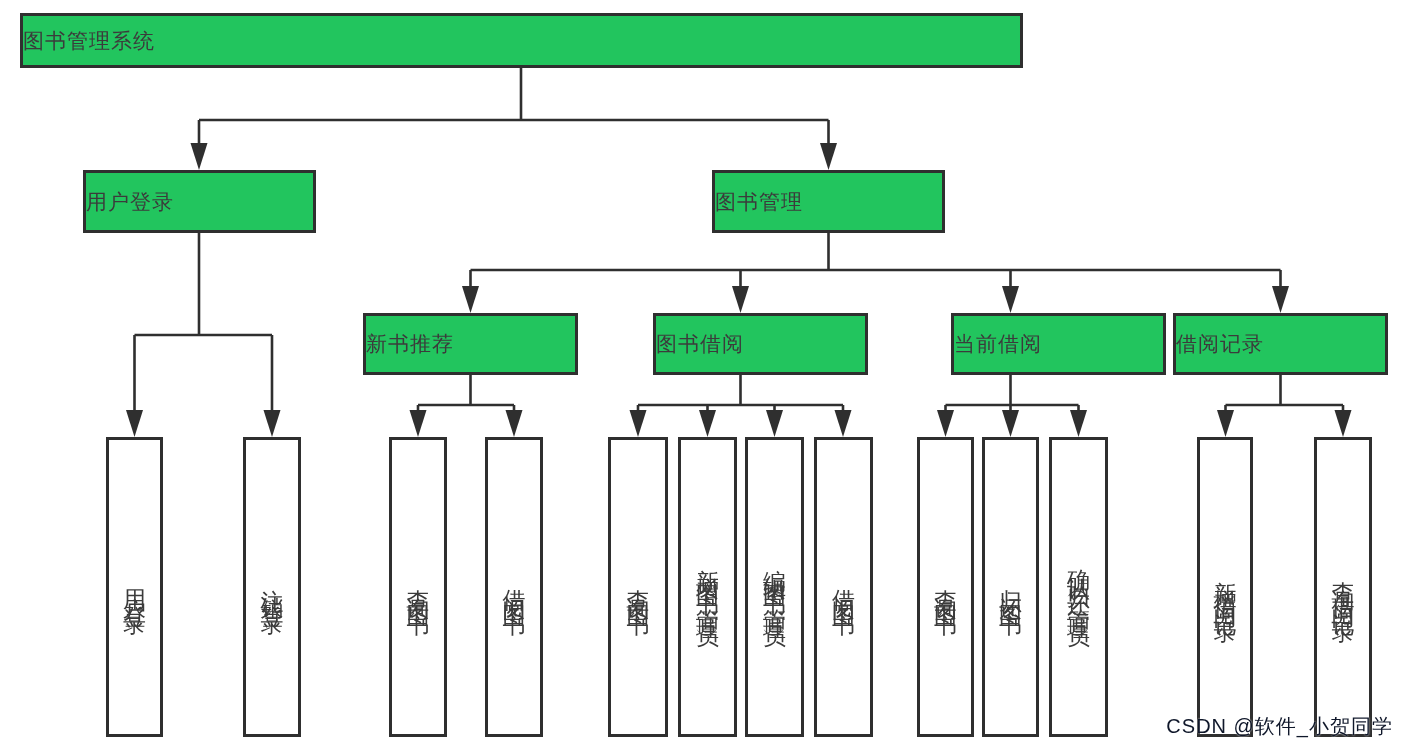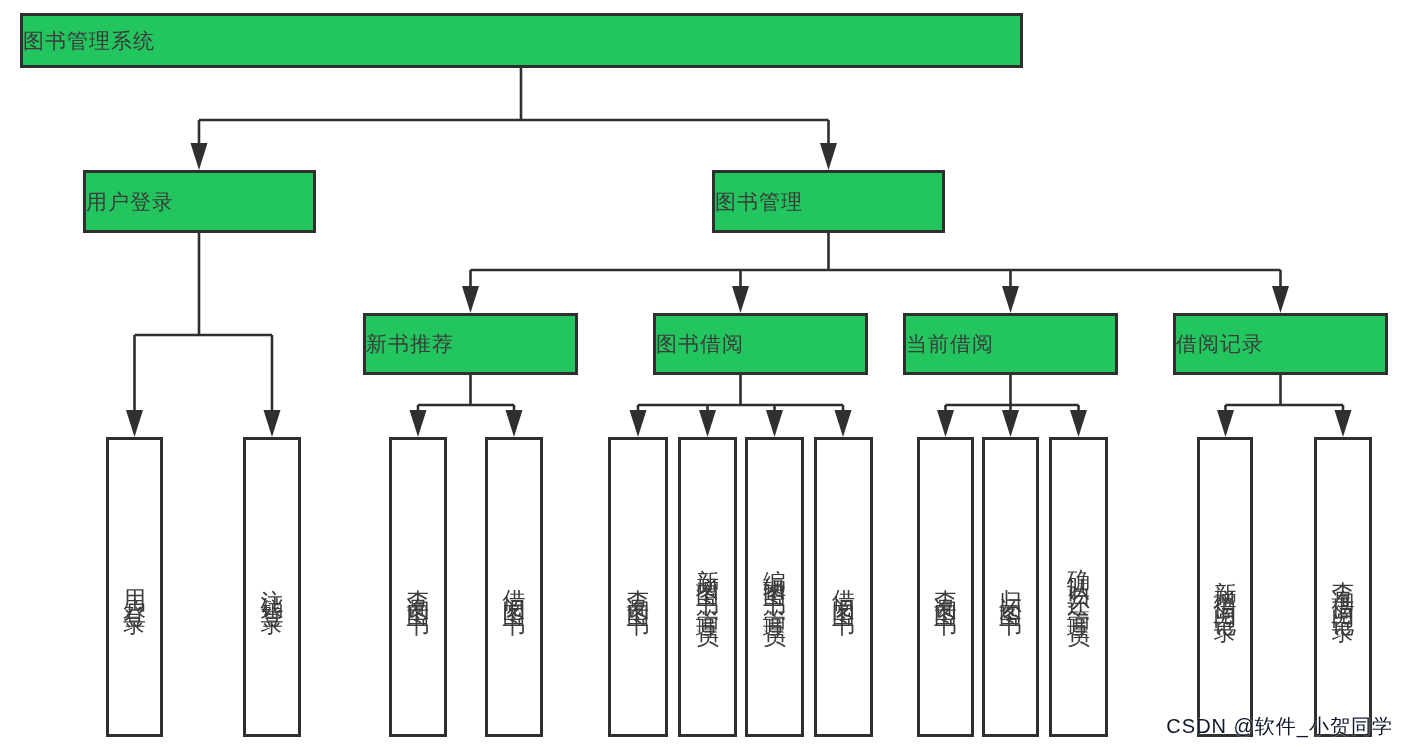--- a/index.html
+++ b/index.html
@@ -113,21 +113,21 @@
   <div class="hbox" style="left:363px; top:313px; width:215px; height:62px;">
     <span>新书推荐</span>
   </div>
 
   <div class="hbox" style="left:712px; top:170px; width:233px; height:63px;">
     <span>图书管理</span>
   </div>
   <div class="hbox" style="left:633px; top:313px; width:215px; height:62px;margin-left:20px;">
     <span>图书借阅</span>
   </div>
-  <div class="hbox" style="left:903px; top:313px; width:215px; height:62px;">
+  <div class="hbox" style="left:951px; top:313px; width:215px; height:62px;">
     <span>当前借阅</span>
   </div>
   <div class="hbox" style="left:1173px; top:313px; width:215px; height:62px;">
     <span>借阅记录</span>
   </div>
 
   <div class="vbox" style="left:106px; width:57px;">
     <span class="vtext">用户登录</span>
   </div>
   <div class="vbox" style="left:243px; width:58px;">

